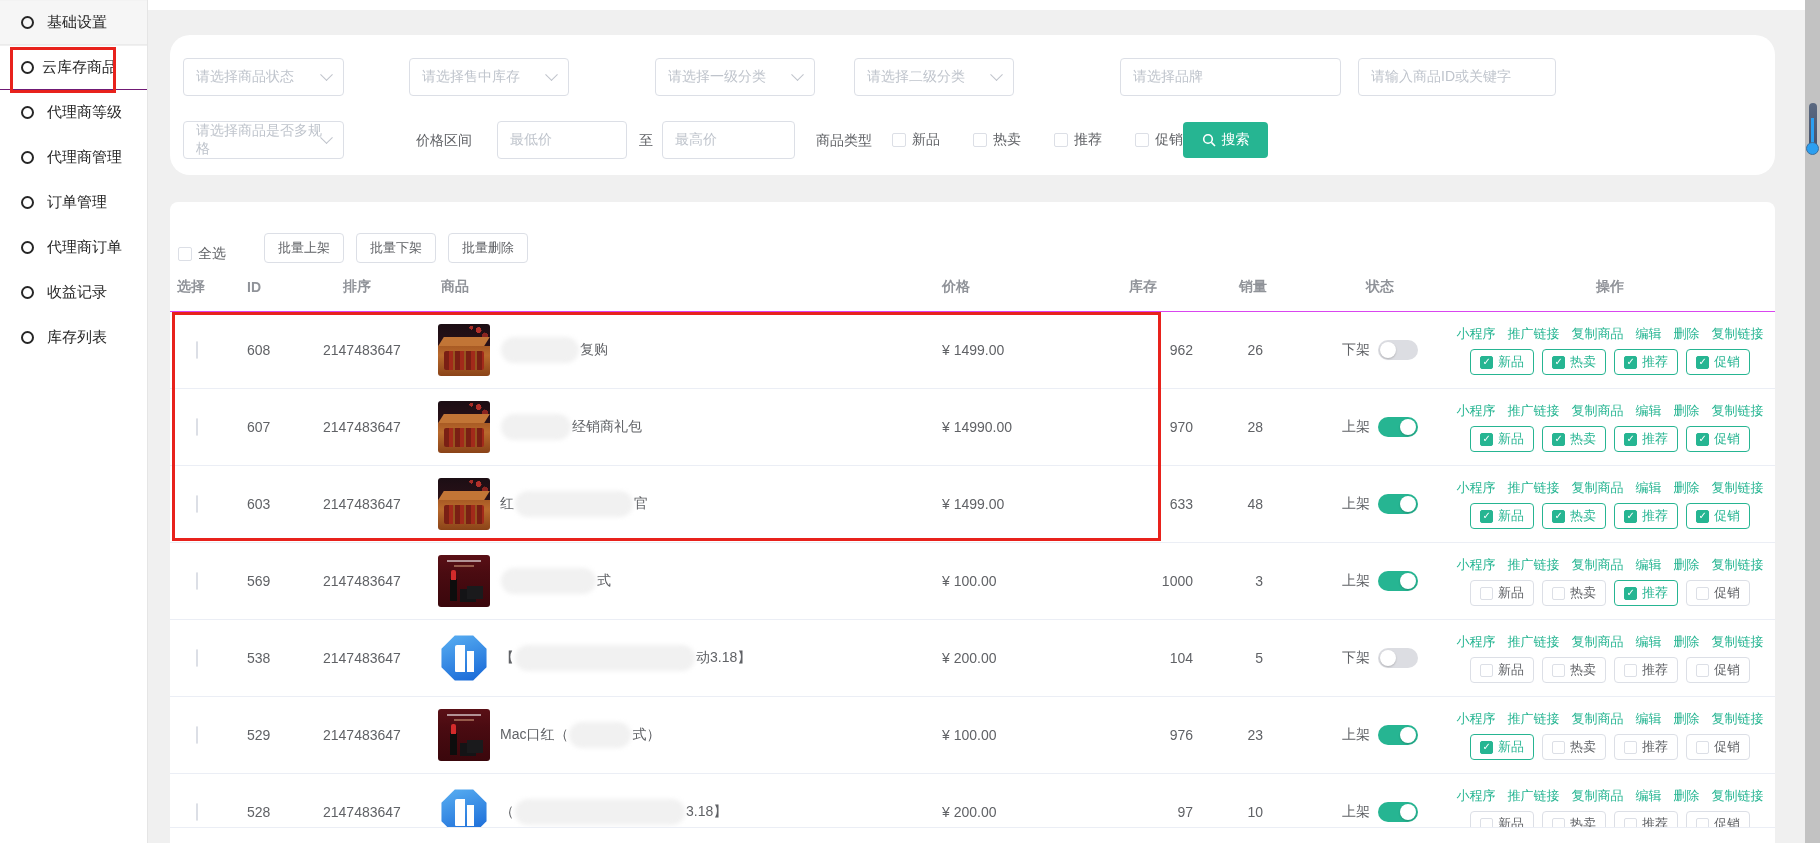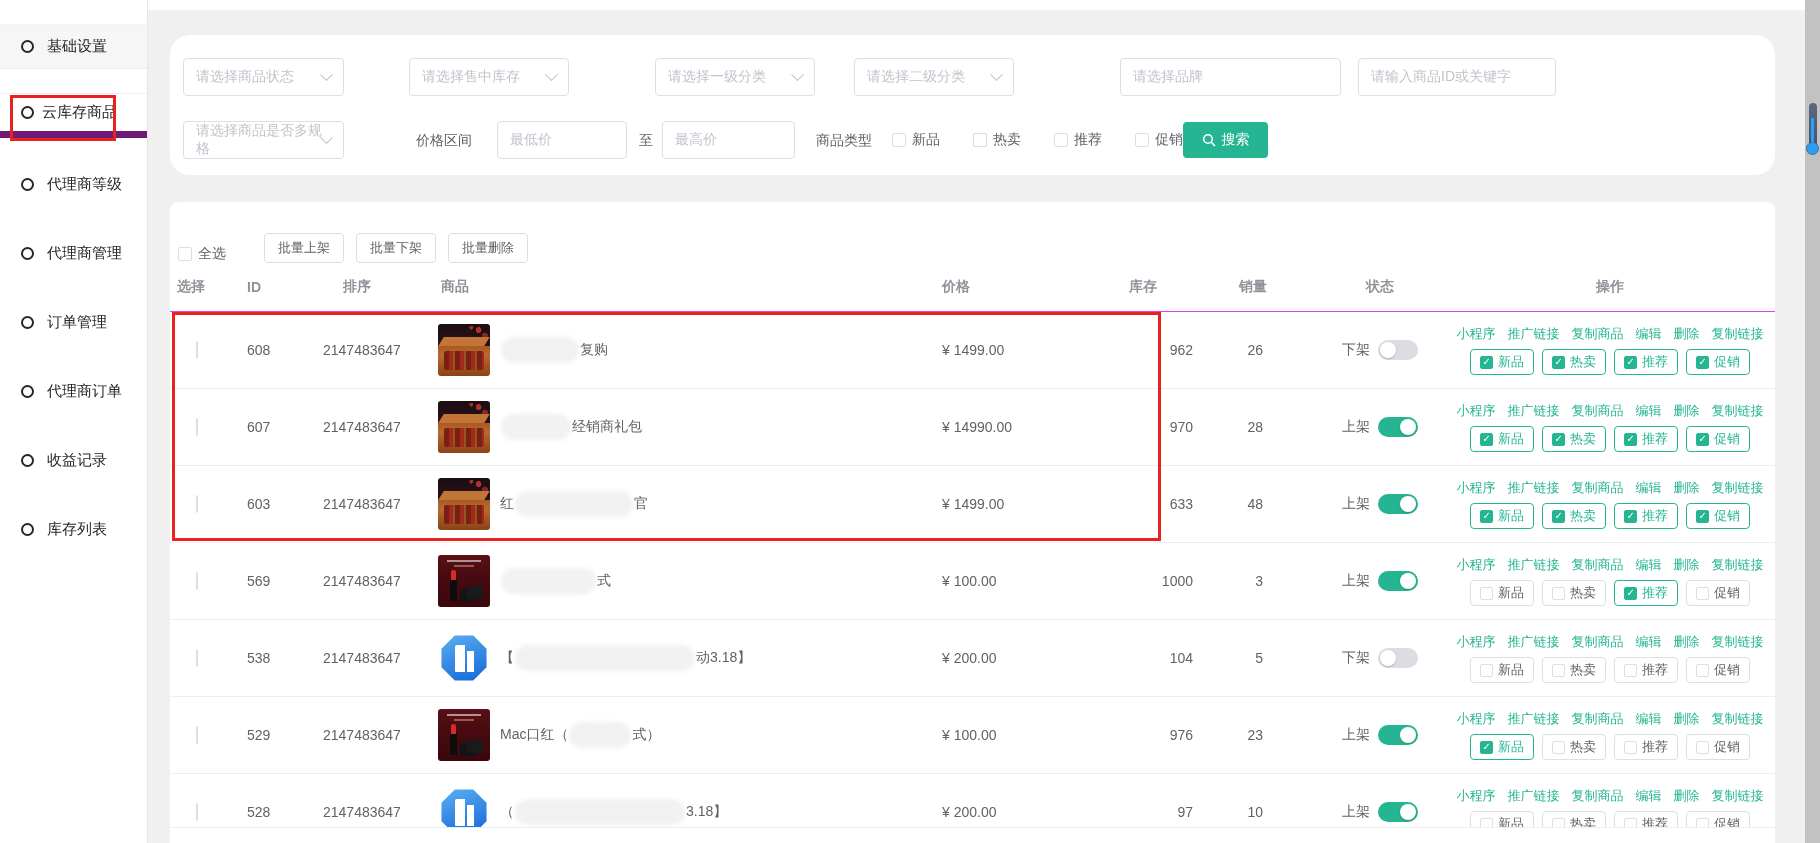--- a/index.html
+++ b/index.html
@@ -3,23 +3,23 @@
 <meta charset="utf-8">
 <style>
   * { box-sizing: border-box; margin: 0; padding: 0; }
   html,body { width:1820px; height:843px; overflow:hidden; background:#f0f0f0;
     font-family:"Liberation Sans","DejaVu Sans",sans-serif; }
 
   
   .sidebar { position:absolute; left:0; top:0; width:148px; height:843px; background:#fff;
     border-right:1px solid #e5e5e5; z-index:5; }
   .side-item { height:45px; display:flex; align-items:center; padding-left:21px; gap:13px;
-    font-size:15px; color:#262626; position:relative; cursor:pointer;margin-top:24px; }
+    font-size:15px; color:#262626; position:relative; cursor:pointer; }
   .side-item.shaded { background:#f6f6f6; border-bottom:1px solid #ebebeb; border-top:1px solid #f3f3f3; }
-  .side-item.active { border-top:1px solid #f0f0f0; border-bottom:7px solid #701a75;gap:8px; }
+  .side-item.active { border-top:1px solid #f0f0f0; border-bottom:1px solid #701a75;gap:8px; }
   .side-item.active::after { content:''; position:absolute; left:10px; top:1px; width:100px; height:40px;
     border:3px solid #e8221c; }
   .ring { width:13px; height:13px; border:2px solid #262626; border-radius:50%; flex:0 0 13px; }
 
   
   .topstrip { position:absolute; left:148px; top:0; width:1657px; height:10px; background:#fff; }
 
   
   .filter-card { position:absolute; left:170px; top:35px; width:1605px; height:140px;
     background:#fff; border-radius:20px; z-index:1; }

